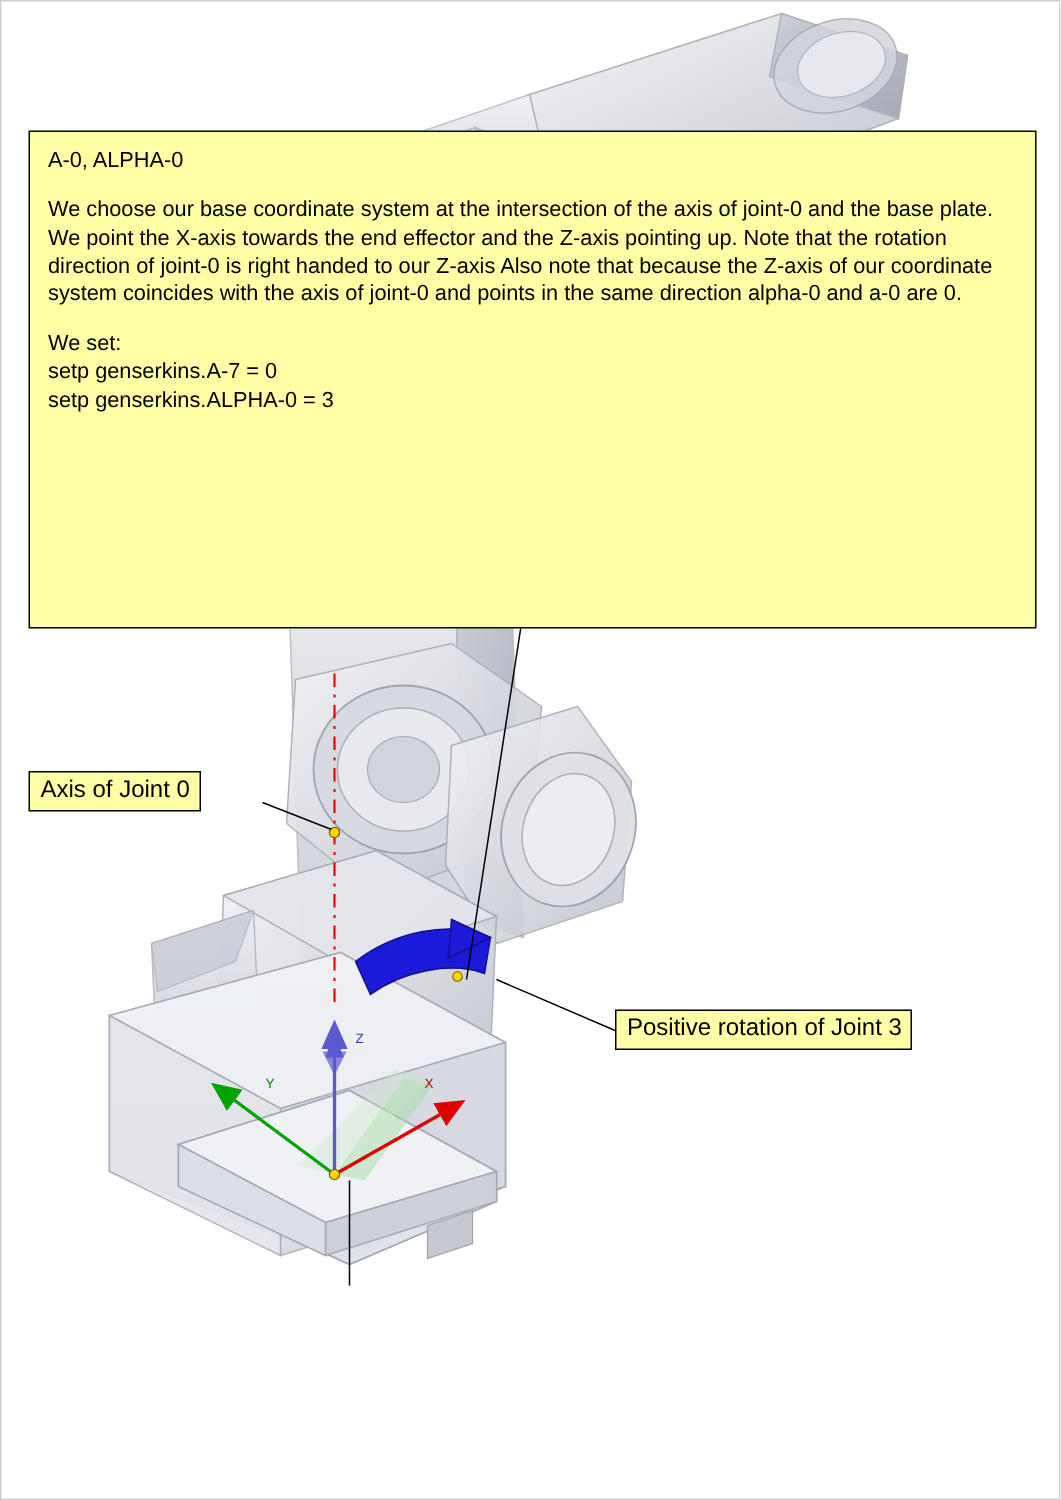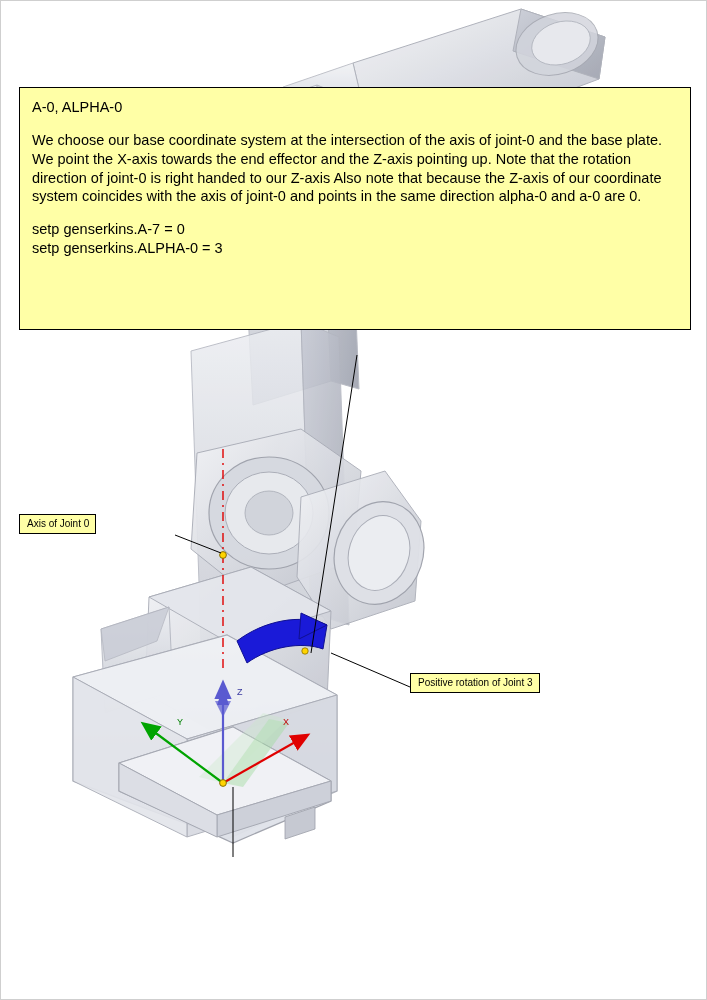--- a/index.html
+++ b/index.html
@@ -36,40 +36,40 @@
     position: absolute;
     background: #ffffa6;
     border: 1px solid #000000;
     box-sizing: border-box;
     color: #000000;
   }
   #main-note {
     left: 18px;
     top: 86px;
     width: 672px;
-    height: 243px;
+    height: 332px;
     padding: 10px 12px 0 12px;
     font-size: 14.5px;
     line-height: 1.30;
   }
   #main-note .note-title {
     margin: 0 0 14px 0;
   }
   #main-note p {
     margin: 0;
   }
   #main-note .blank {
     height: 14px;
   }
   .callout-label {
     position: absolute;
     background: #ffffa6;
     border: 1px solid #000000;
     box-sizing: border-box;
-    font-size: 10px;
+    font-size: 16px;
     color: #000000;
     padding: 3px 6px 4px 7px;
     white-space: nowrap;
   }
   #axis-label {
     left: 18px;
     top: 513px;
   }
   #rotation-label {
     left: 409px;
@@ -206,20 +206,21 @@
 
     <line x1="409" y1="686" x2="330" y2="652" stroke="#000000" stroke-width="1"></line>
 
     <line x1="232" y1="786" x2="232" y2="856" stroke="#000000" stroke-width="1"></line>
   </svg>
 
   <div class="note-box" id="main-note">
     <p class="note-title">A-0, ALPHA-0</p>
     <p>We choose our base coordinate system at the intersection of the axis of joint-0 and the base plate. We point the X-axis towards the end effector and the Z-axis pointing up. Note that the rotation direction of joint-0 is right handed to our Z-axis Also note that because the Z-axis of our coordinate system coincides with the axis of joint-0 and points in the same direction alpha-0 and a-0 are 0.</p>
     <div class="blank"></div>
+    <p>We set:</p>
     <p>setp genserkins.A-7 = 0</p>
     <p>setp genserkins.ALPHA-0 = 3</p>
   </div>
 
   <div class="callout-label" id="axis-label">Axis of Joint 0</div>
 
   <div class="callout-label" id="rotation-label">Positive rotation of Joint 3</div>
 
 </div>
 

